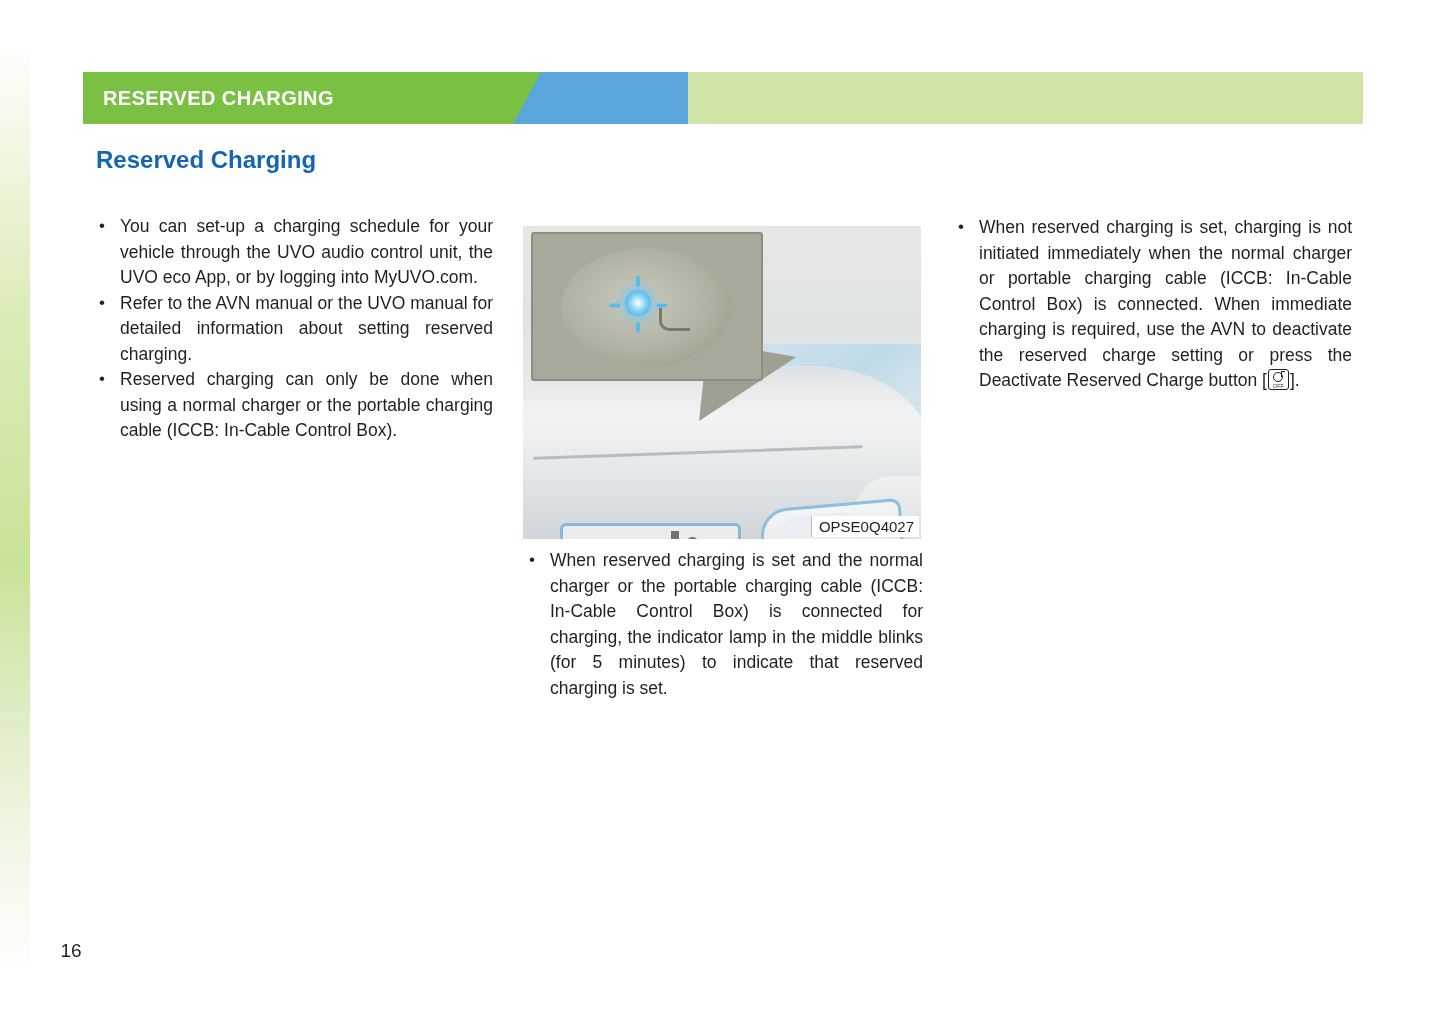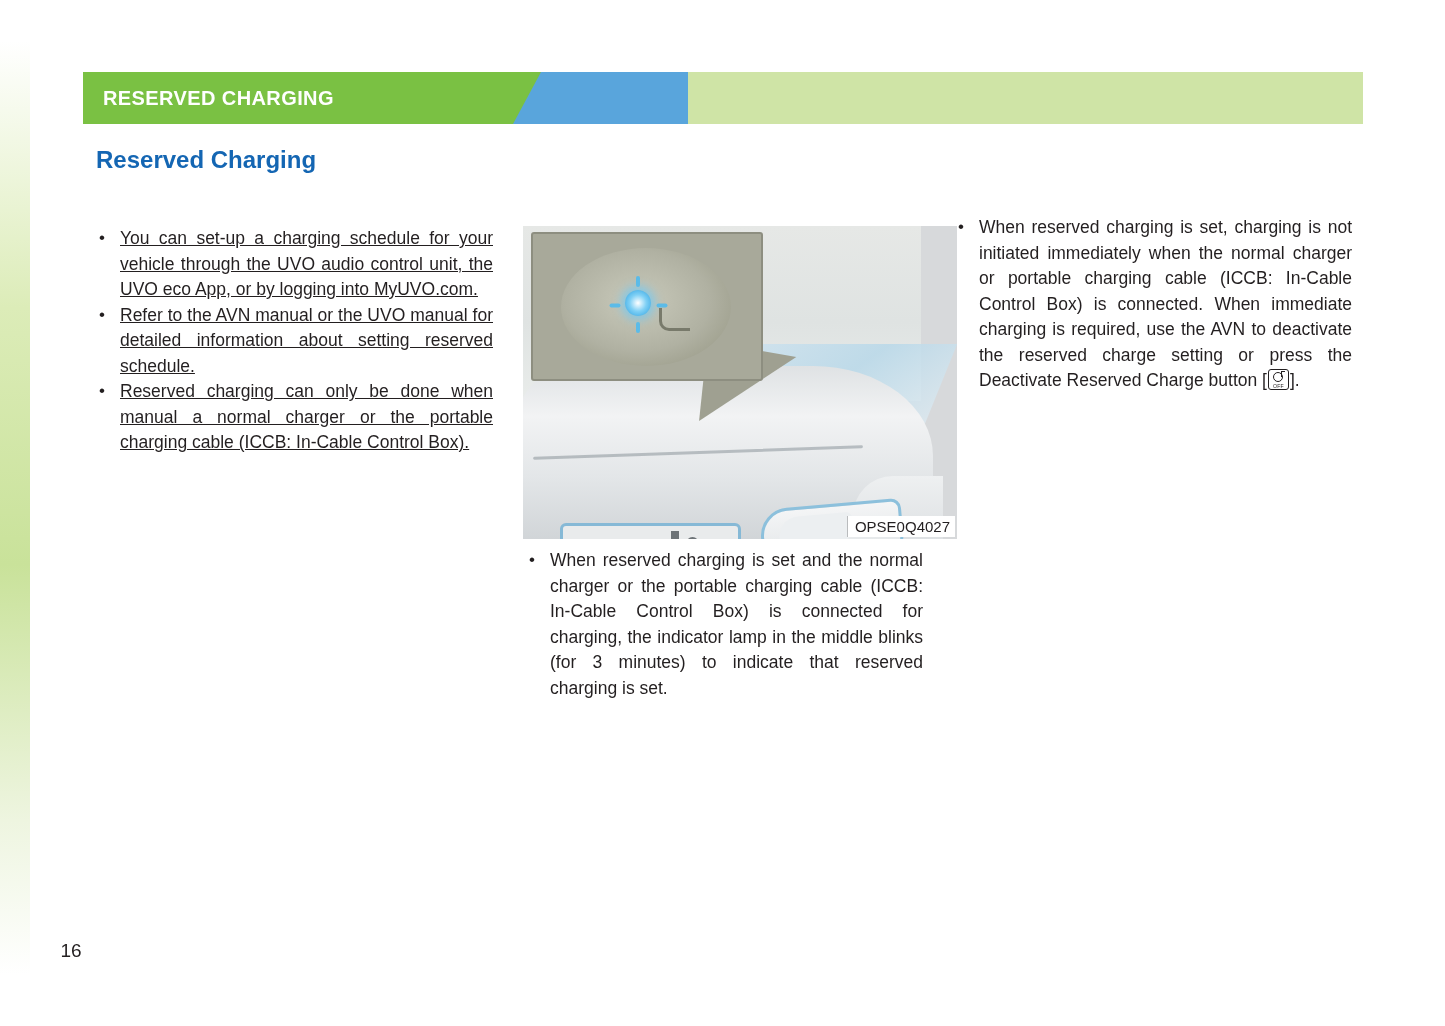--- a/index.html
+++ b/index.html
@@ -116,21 +116,21 @@
     line-height: 1.45;
   }
 
   
   .col {
     position: absolute;
     font-size: 17.5px;
     color: #231f20;
     line-height: 1.46;
   }
-  .col-left  { left: 93px;  top: 226px; width: 400px; text-decoration: underline; }
+  .col-left  { left: 93px;  top: 214px; width: 400px; }
   .col-mid   { left: 523px; top: 548px; width: 400px; }
   .col-right { left: 952px; top: 215px; width: 400px; }
 
   ul.bullets {
     list-style: none;
     margin: 0;
     padding: 0;
   }
   ul.bullets > li {
     position: relative;
@@ -155,21 +155,20 @@
   
   .figure {
     position: absolute;
     left: 523px;
     top: 226px;
     width: 398px;
     height: 313px;
     background: #d7d9db;
     overflow: hidden;
     border: 0;
-    padding-left: 36px;
   }
   .fig-sky {
     position: absolute;
     left: 0; top: 0;
     width: 398px; height: 175px;
     background: linear-gradient(to bottom, #e6e8e6 0%, #dfe3e2 55%, #e9ecea 100%);
   }
   .fig-car-body {
     position: absolute;
     left: -10px;
@@ -392,24 +391,24 @@
 <div class="section-title">
   <div>Reserved Charging</div>
 </div>
 
 <div class="col col-left">
   <ul class="bullets">
     <li>
       <p>You can set-up a charging schedule for your vehicle through the UVO audio control unit, the UVO eco App, or by logging into MyUVO.com.</p>
     </li>
     <li class="nobullet">
-      <p>Refer to the AVN manual or the UVO manual for detailed information about setting reserved schedule.</p>
+      <p>Refer to the AVN manual or the UVO manual for detailed information about setting reserved charging.</p>
     </li>
     <li>
-      <p>Reserved charging can only be done when manual a normal charger or the portable charging cable (ICCB: In-Cable Control Box).</p>
+      <p>Reserved charging can only be done when using a normal charger or the portable charging cable (ICCB: In-Cable Control Box).</p>
     </li>
   </ul>
 </div>
 
 <div class="figure">
   <div class="fig-sky"></div>
   <div class="fig-windshield"></div>
   <div class="fig-wiper"></div>
   <div class="fig-car-body"></div>
   <div class="fig-fender"></div>
@@ -431,21 +430,21 @@
     <div class="fig-callout-ray" style="left:127px; top:66px; transform:rotate(90deg);"></div>
     <div class="fig-callout-hook"></div>
   </div>
 
   <div class="fig-code">OPSE0Q4027</div>
 </div>
 
 <div class="col col-mid">
   <ul class="bullets">
     <li>
-      <p>When reserved charging is set and the normal charger or the portable charging cable (ICCB: In-Cable Control Box) is connected for charging, the indicator lamp in the middle blinks (for 3 minutes) to indicate that reserved charging is set.</p>
+      <p>When reserved charging is set and the normal charger or the portable charging cable (ICCB: In-Cable Control Box) is connected for charging, the indicator lamp in the middle blinks (for 5 minutes) to indicate that reserved charging is set.</p>
     </li>
   </ul>
 </div>
 
 <div class="col col-right">
   <ul class="bullets">
     <li>
       <p><span>When reserved charging is set, charging is not initiated immediately when the normal charger or portable charging cable (ICCB: In-Cable Control Box) is connected. When immediate charging is required, use the AVN to deactivate the reserved charge setting or press the Deactivate Reserved Charge button [</span><span class="btn-glyph"><span class="g-circle"></span><span class="g-plug"></span><span class="g-off">OFF</span></span><span>].</span></p>
     </li>
   </ul>

